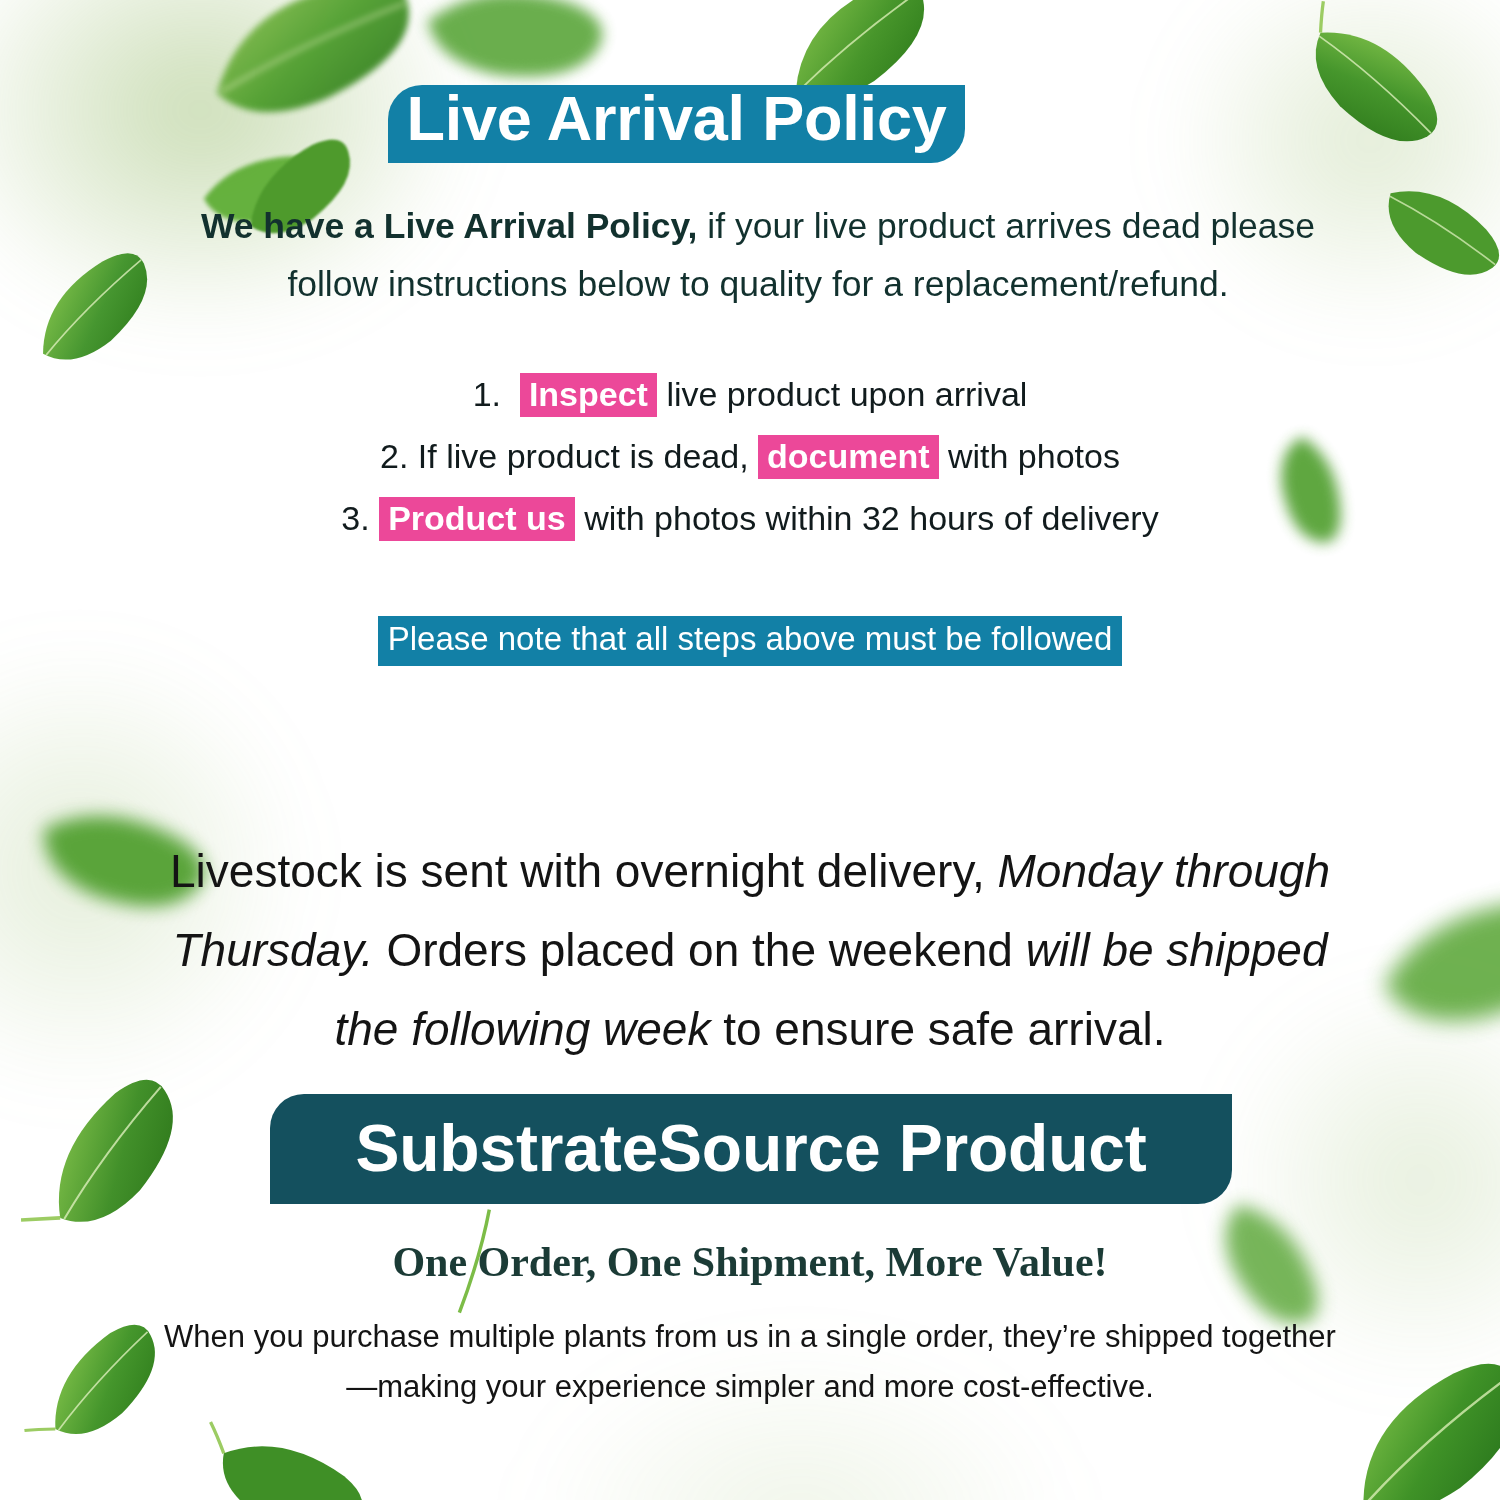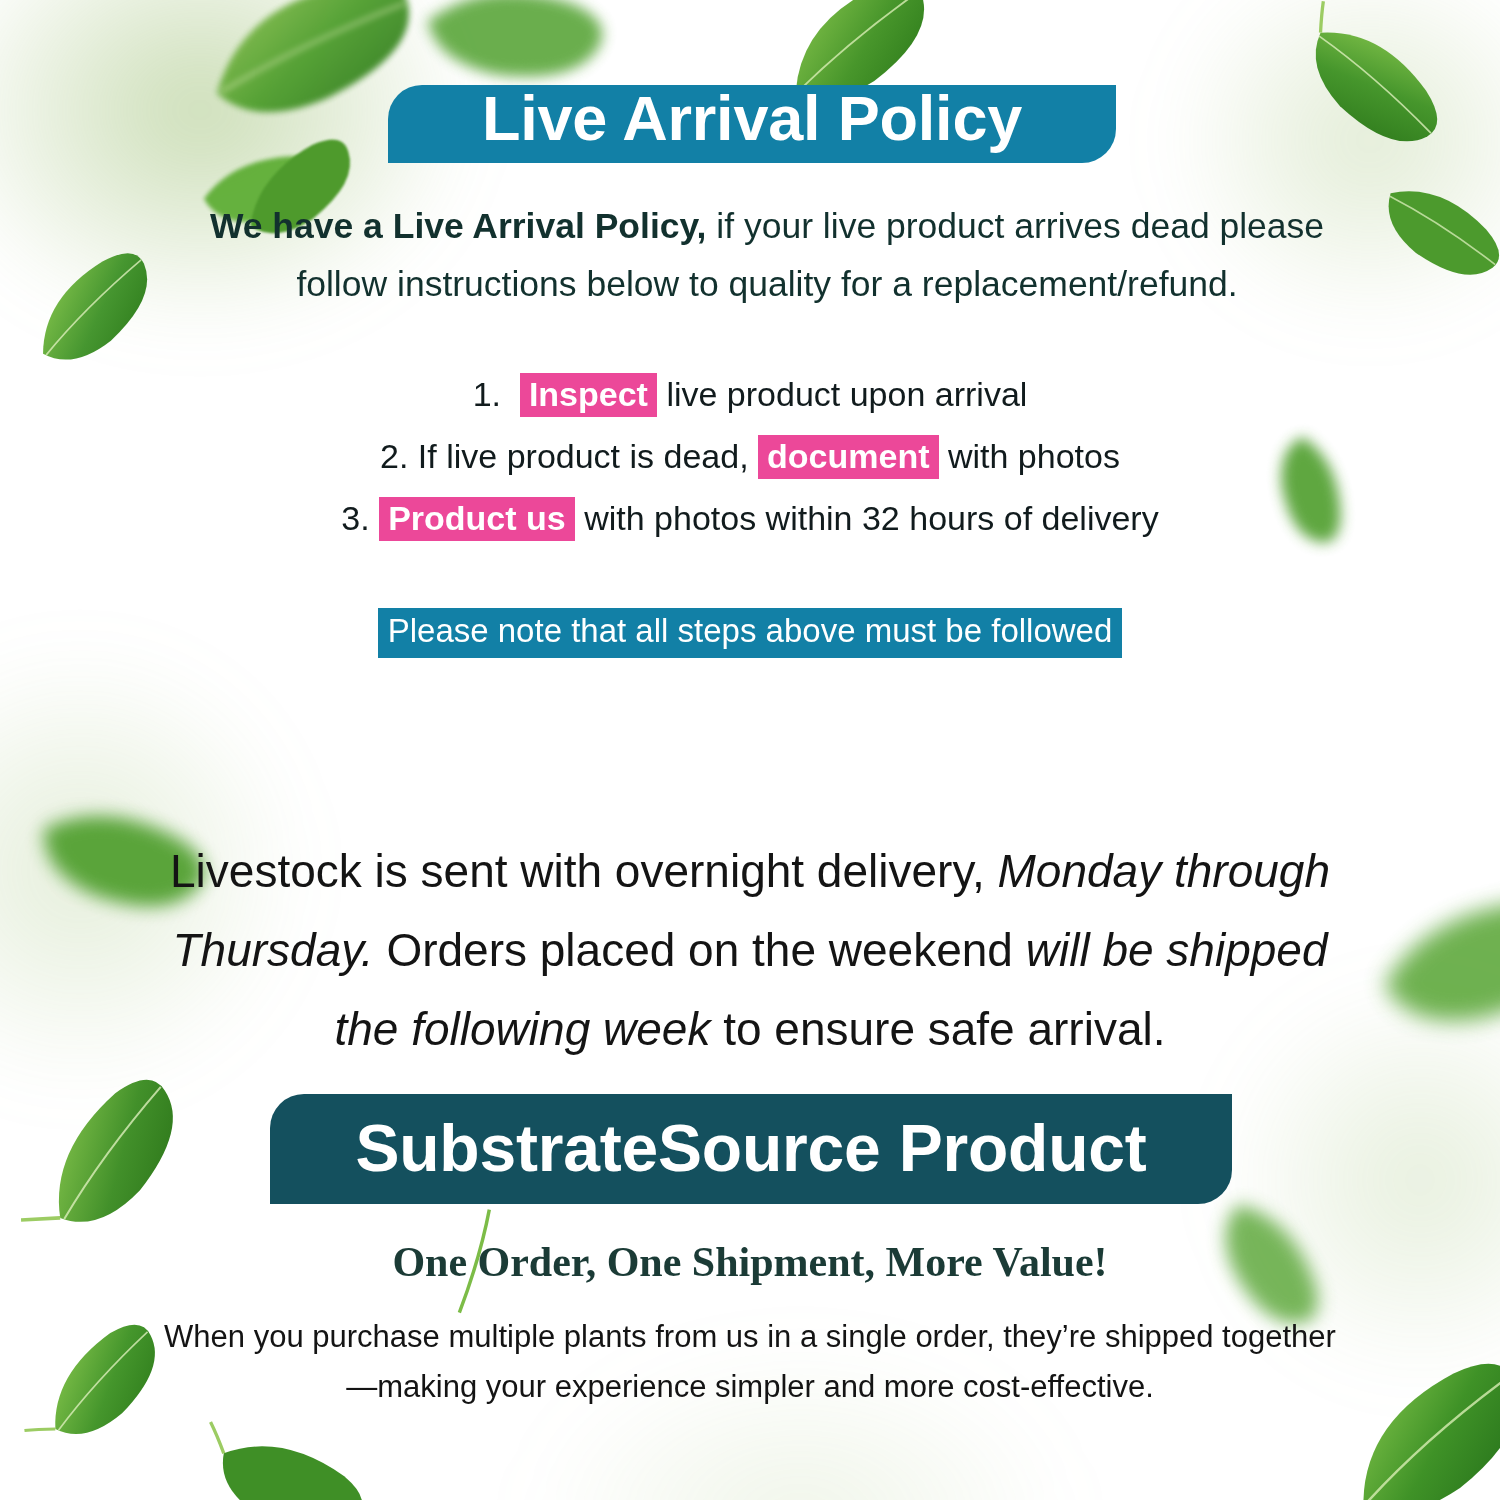--- a/index.html
+++ b/index.html
@@ -75,21 +75,21 @@
     align-items: center;
     justify-content: center;
     color: #ffffff;
     font-weight: bold;
     letter-spacing: -0.2px;
     white-space: nowrap;
   }
   .ribbon-live {
     left: 388px;
     top: 85px;
-    width: 728px;
+    width: 577px;
     height: 78px;
     background: #1280a6;
     border-radius: 34px 0 34px 0;
     font-size: 63px;
     line-height: 1;
     padding-bottom: 12px;
     box-sizing: border-box;
   }
   .ribbon-substrate {
     left: 270px;
@@ -100,21 +100,21 @@
     border-radius: 34px 0 34px 0;
     font-size: 66px;
     line-height: 1;
     padding-bottom: 2px;
     box-sizing: border-box;
   }
 
   
   .intro {
     position: absolute;
-    left: 167px;
+    left: 158px;
     top: 198px;
     width: 1200px;
     text-align: center;
     font-size: 35.5px;
     line-height: 1.62;
     color: #12312e;
   }
   .intro b { font-weight: bold; }
 
   
@@ -150,20 +150,21 @@
   }
   .note-line {
     display: inline-block;
     background: #1280a6;
     color: #ffffff;
     font-size: 33px;
     font-weight: 500;
     padding: 5px 10px 8px 10px;
     line-height: 1.12;
     white-space: nowrap;
+    margin-top: 8px;
   }
   .note-row { margin-bottom: 10px; }
 
   
   .livestock {
     position: absolute;
     left: 150px;
     top: 832px;
     width: 1200px;
     text-align: center;

